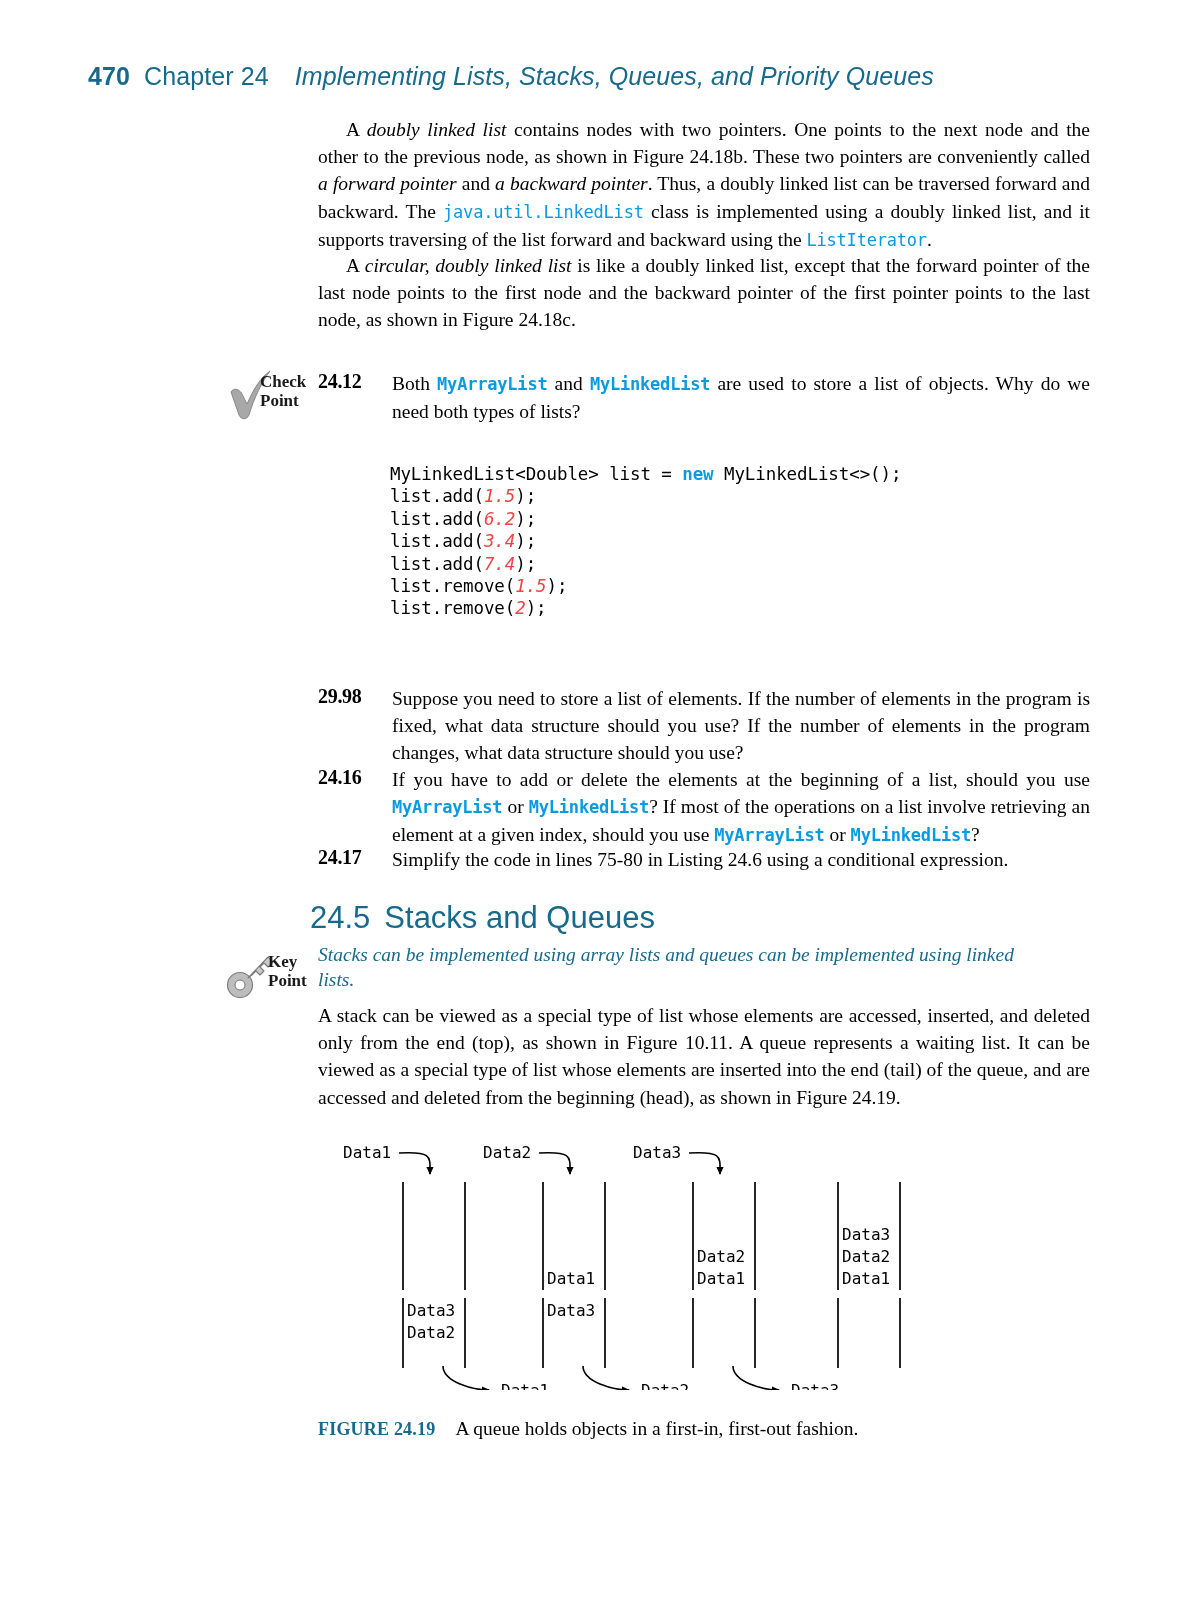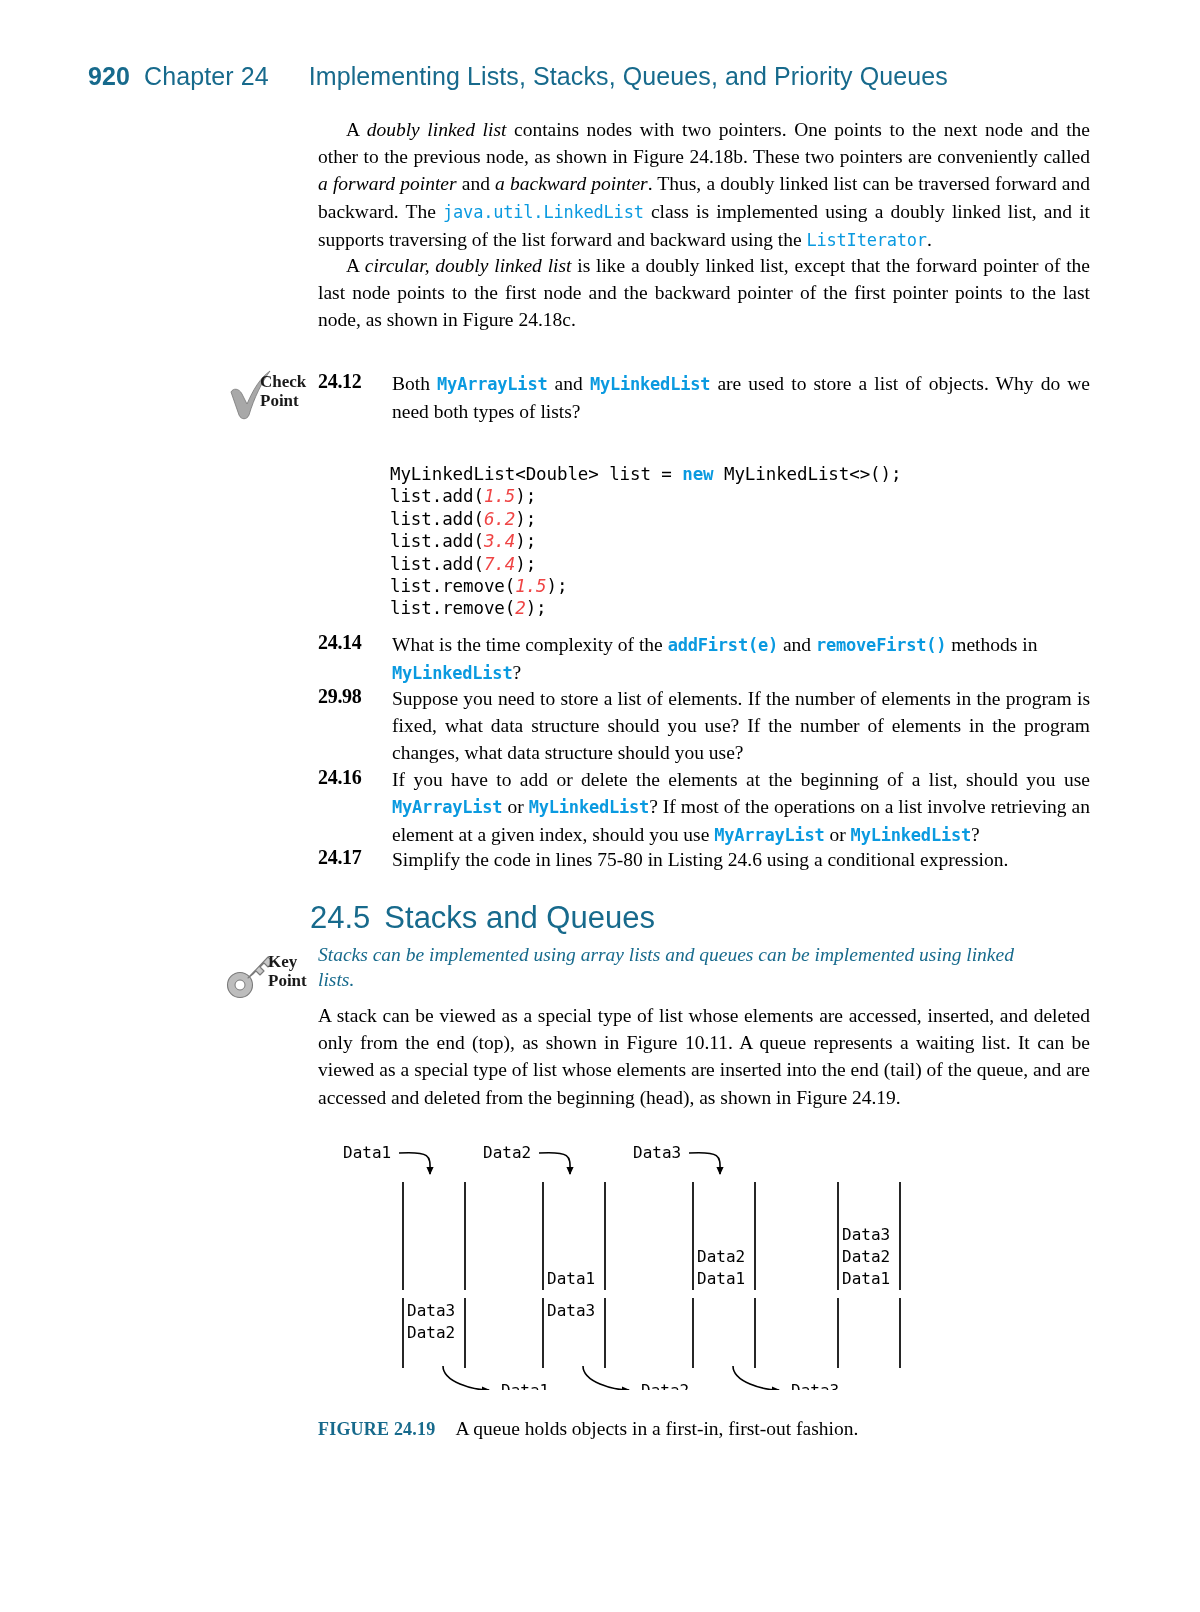--- a/index.html
+++ b/index.html
@@ -15,21 +15,21 @@
 
   
   .runhead{
     position:absolute;left:88px;top:62px;
     font-family:"Liberation Sans", sans-serif;
     font-size:25px;color:#176A8C;letter-spacing:.1px;
     white-space:nowrap;
   }
   .runhead .pagenum{font-weight:bold;font-size:25px;}
   .runhead .chap{margin-left:14px;}
-  .runhead .title{margin-left:40px;}
+  .runhead .title{margin-left:26px;font-style:italic;}
 
   
   .col{position:absolute;left:318px;width:772px;}
   p.body{
     margin:0;font-size:19.5px;line-height:27.2px;
     text-align:justify;text-justify:inter-word;
     -webkit-hyphens:none;hyphens:none;
   }
   p.body.indent{text-indent:28px;}
   i{font-style:italic;}
@@ -113,21 +113,21 @@
     font-variant:small-caps;letter-spacing:.2px;
   }
   .fig-caption .captxt{margin-left:20px;}
 </style>
 </head>
 <body>
 
 <div class="page">
 
   <div class="runhead">
-    <span class="pagenum">920</span><span class="chap">Chapter 24</span><span class="title">Implementing Lists, Stacks, Queues, and Priority Queues</span>
+    <span class="pagenum">470</span><span class="chap">Chapter 24</span><span class="title">Implementing Lists, Stacks, Queues, and Priority Queues</span>
   </div>
 
   <div class="col" style="top:116px;">
     <p class="body indent">
       <span>A </span><i>doubly linked list</i><span> contains nodes with two pointers. One points to the next node and the other to the previous node, as shown in Figure 24.18b. These two pointers are conveniently called </span><i>a forward pointer</i><span> and </span><i>a backward pointer</i><span>. Thus, a doubly linked list can be traversed forward and backward. The </span><code>java.util.LinkedList</code><span> class is implemented using a doubly linked list, and it supports traversing of the list forward and backward using the </span><code>ListIterator</code><span>.</span>
     </p>
   </div>
 
   <div class="col" style="top:252px;">
     <p class="body indent">
@@ -147,24 +147,20 @@
   </div>
 
   <div class="ex" style="top:370px;">
     <div class="num">24.12</div>
     <div class="txt"><span>Both </span><code class="b">MyArrayList</code><span> and </span><code class="b">MyLinkedList</code><span> are used to store a list of objects. Why do we need both types of lists?</span></div>
   </div>
 
 
   <div class="listing" style="top:463px;"><div><span>MyLinkedList&lt;Double&gt; list = </span><span class="kw">new</span><span> MyLinkedList&lt;&gt;();</span></div><div><span>list.add(</span><span class="num">1.5</span><span>);</span></div><div><span>list.add(</span><span class="num">6.2</span><span>);</span></div><div><span>list.add(</span><span class="num">3.4</span><span>);</span></div><div><span>list.add(</span><span class="num">7.4</span><span>);</span></div><div><span>list.remove(</span><span class="num">1.5</span><span>);</span></div><div><span>list.remove(</span><span class="num">2</span><span>);</span></div></div>
 
-  <div class="ex" style="top:631px;">
-    <div class="num">24.14</div>
-    <div class="txt nojust"><span>What is the time complexity of the </span><code class="b">addFirst(e)</code><span> and </span><code class="b">removeFirst()</code><span> methods in </span><code class="b">MyLinkedList</code><span>?</span></div>
-  </div>
 
   <div class="ex" style="top:685px;">
     <div class="num">29.98</div>
     <div class="txt"><span>Suppose you need to store a list of elements. If the number of elements in the program is fixed, what data structure should you use? If the number of elements in the program changes, what data structure should you use?</span></div>
   </div>
 
   <div class="ex" style="top:766px;">
     <div class="num">24.16</div>
     <div class="txt"><span>If you have to add or delete the elements at the beginning of a list, should you use </span><code class="b">MyArrayList</code><span> or </span><code class="b">MyLinkedList</code><span>? If most of the operations on a list involve retrieving an element at a given index, should you use </span><code class="b">MyArrayList</code><span> or </span><code class="b">MyLinkedList</code><span>?</span></div>
   </div>

